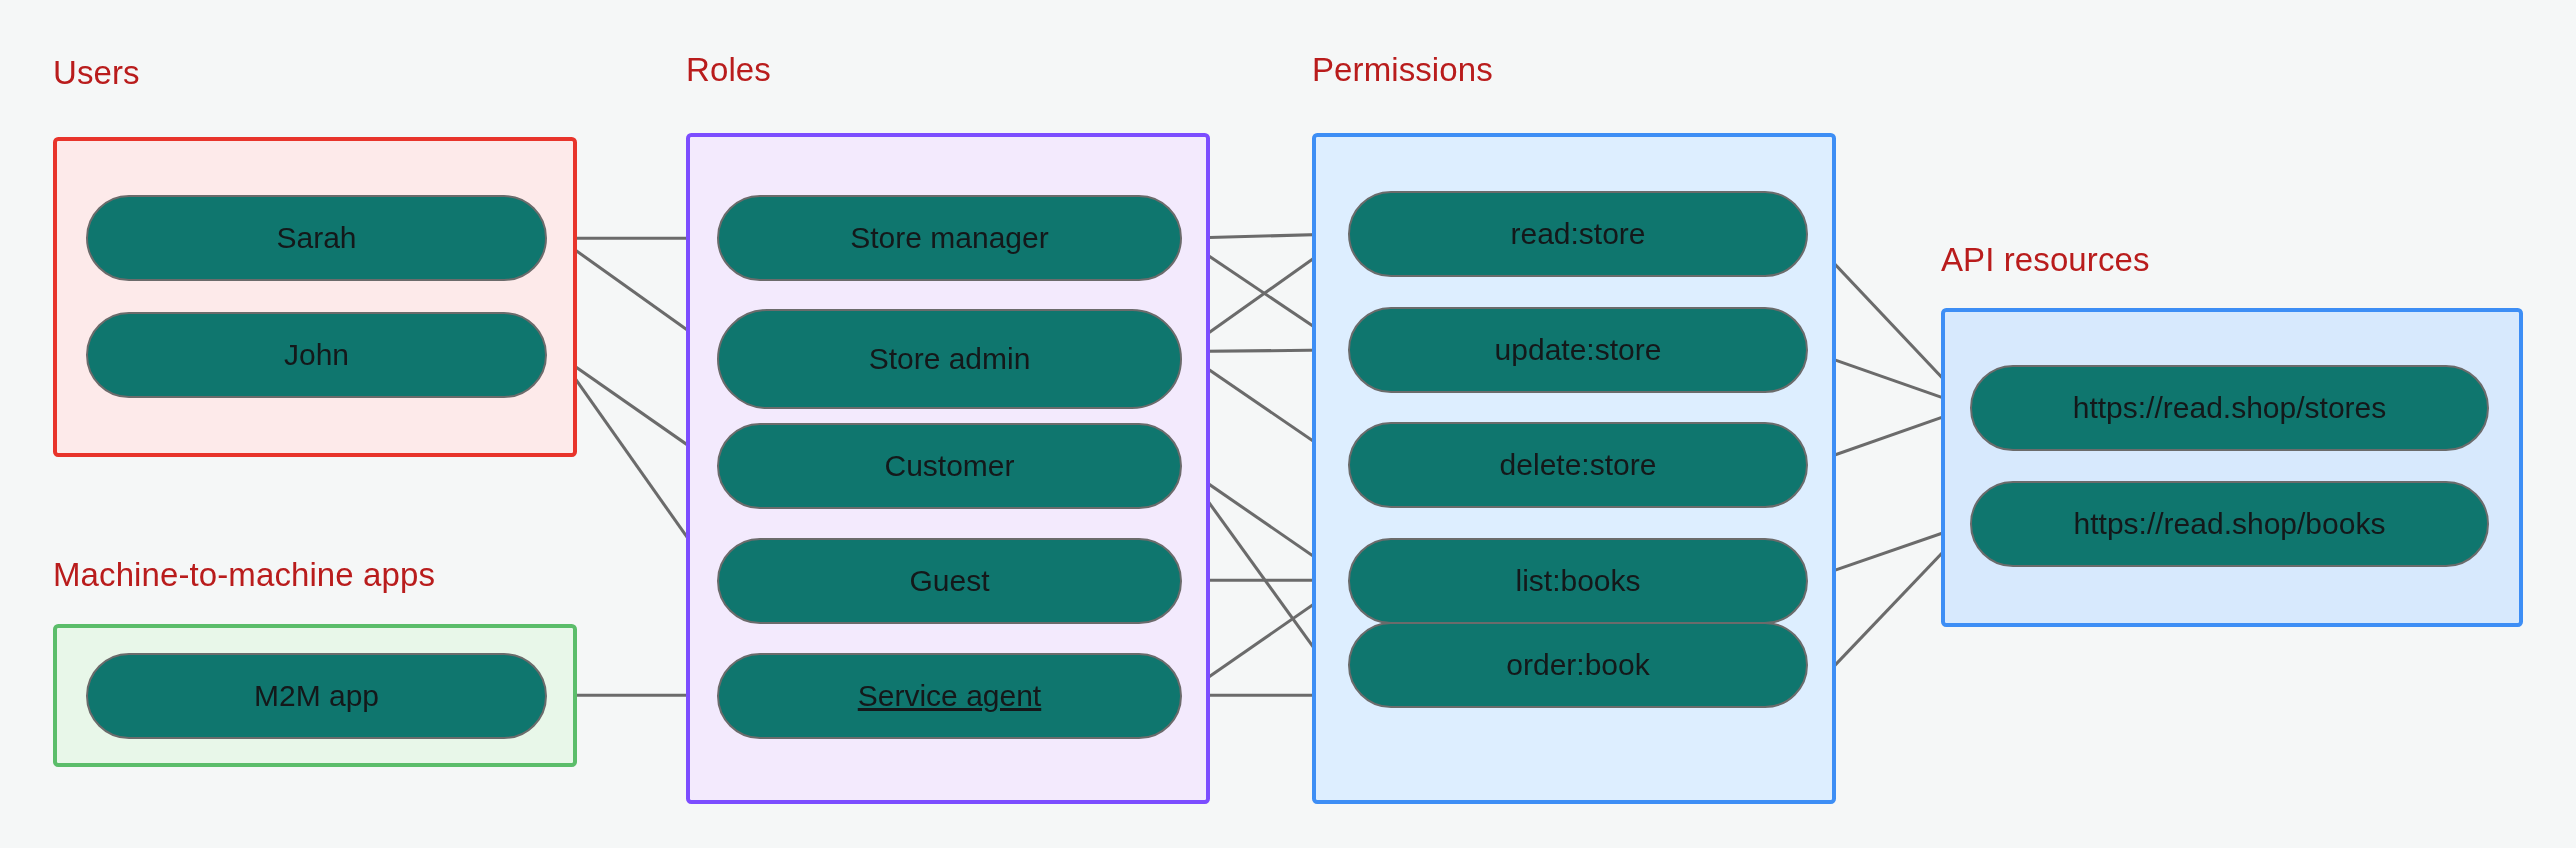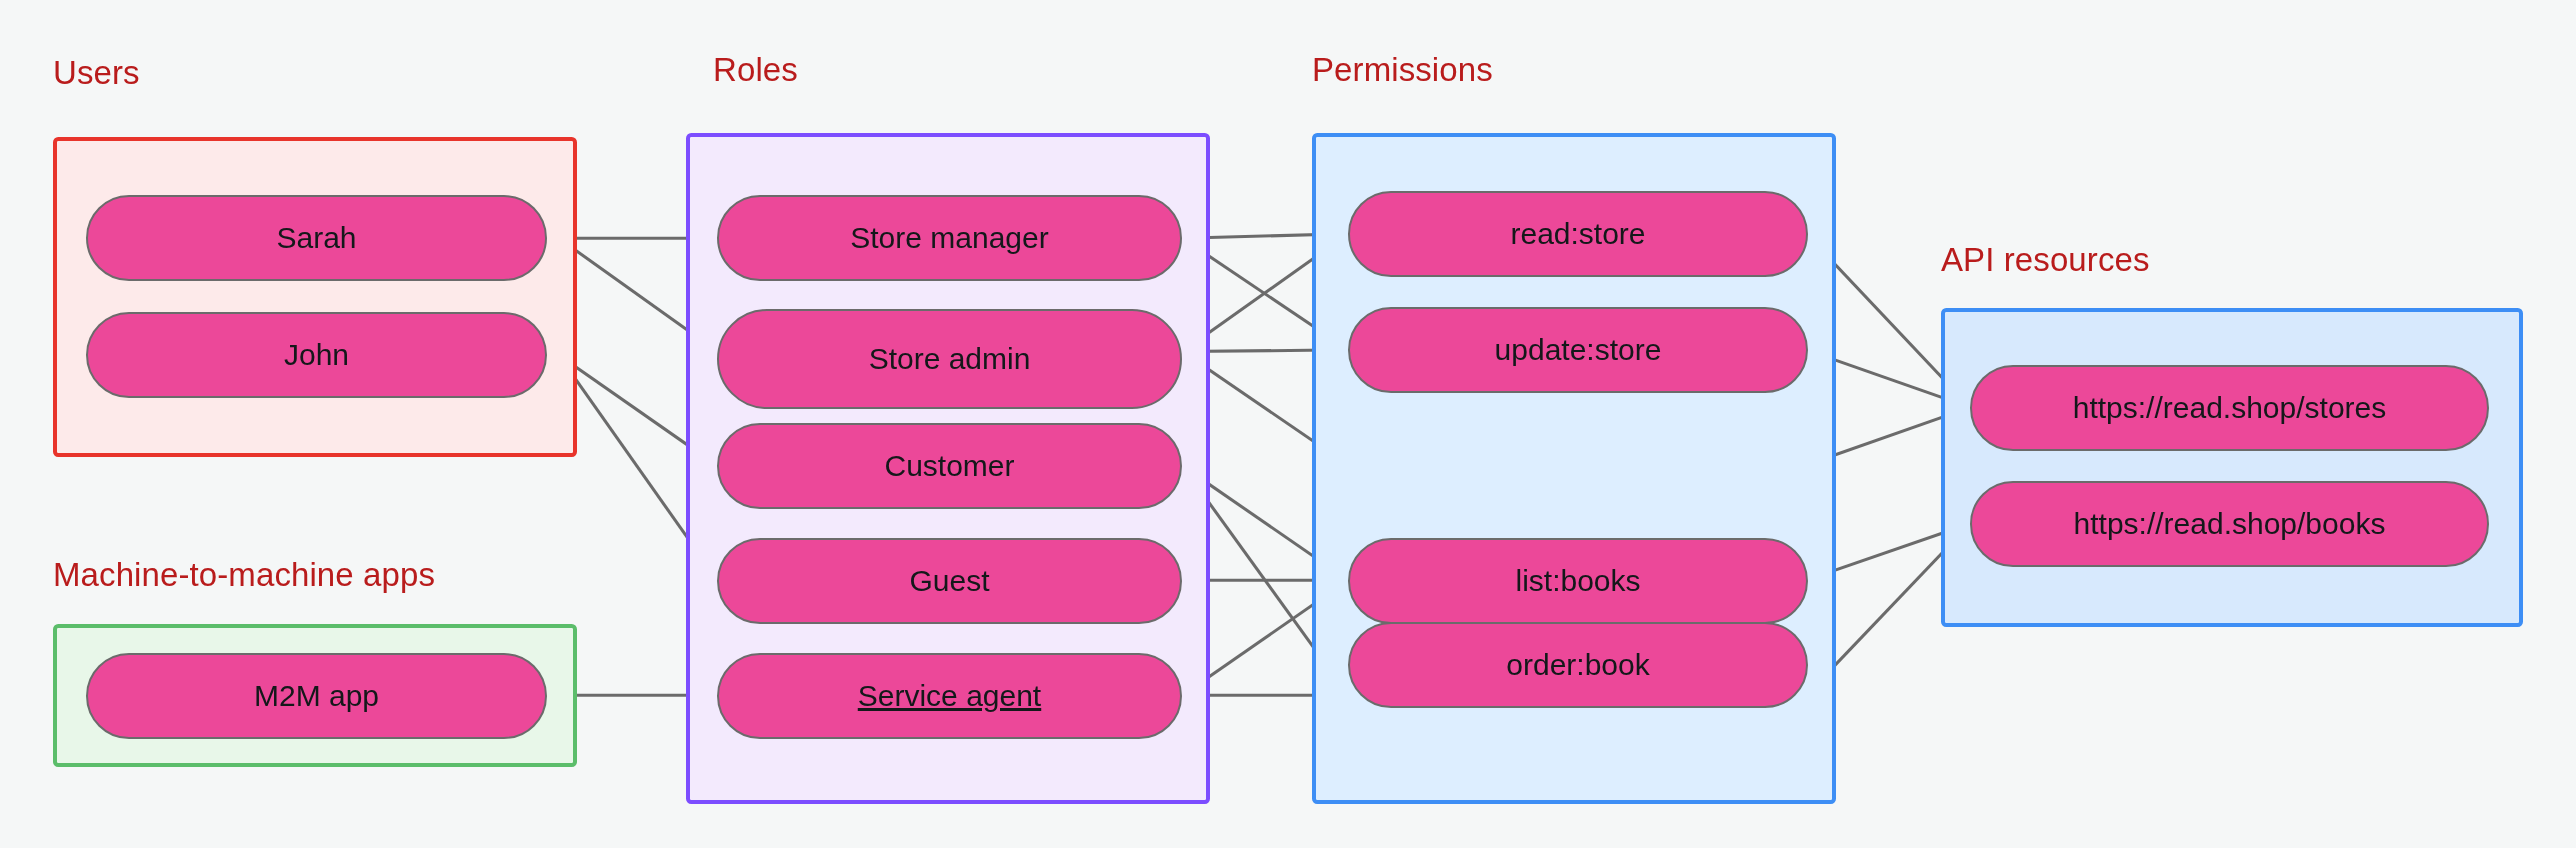--- a/index.html
+++ b/index.html
@@ -31,21 +31,21 @@
   }
   .group-users{background:#fdeaea;border-color:#e8342b;}
   .group-m2m{background:#e8f7e9;border-color:#5bbd6a;}
   .group-roles{background:#f3eafd;border-color:#7c4dff;}
   .group-perms{background:#ddeeff;border-color:#3d8ef5;}
   .group-api{background:#d7e9fd;border-color:#3d8ef5;}
 
   .node{
     position:absolute;
     box-sizing:border-box;
-    background:#ec4899;
+    background:#0f766e;
     border:2.6px solid #6b6b6b;
     border-radius:872px;
     display:flex;
     align-items:center;
     justify-content:center;
     font-size:30px;
     color:#14181a;
     white-space:nowrap;
   }
 </style>
@@ -99,32 +99,33 @@
 
   <div class="group-title" style="left:53px;top:54px;">Users</div>
   <div class="group-box group-users" style="left:53px;top:137px;width:524px;height:320px;"></div>
   <div class="node" style="left:86px;top:195px;width:461px;height:86px;">Sarah</div>
   <div class="node" style="left:86px;top:312px;width:461px;height:86px;">John</div>
 
   <div class="group-title" style="left:53px;top:556px;">Machine-to-machine apps</div>
   <div class="group-box group-m2m" style="left:53px;top:624px;width:524px;height:143px;"></div>
   <div class="node" style="left:86px;top:653px;width:461px;height:86px;">M2M app</div>
 
-  <div class="group-title" style="left:686px;top:51px;margin-left:27px;">Roles</div>
+  <div class="group-title" style="left:686px;top:51px;">Roles</div>
   <div class="group-box group-roles" style="left:686px;top:133px;width:524px;height:671px;"></div>
   <div class="node" style="left:717px;top:195px;width:465px;height:86px;">Store manager</div>
   <div class="node" style="left:717px;top:309px;width:465px;height:100px;">Store admin</div>
   <div class="node" style="left:717px;top:423px;width:465px;height:86px;">Customer</div>
   <div class="node" style="left:717px;top:538px;width:465px;height:86px;">Guest</div>
   <div class="node" style="left:717px;top:653px;width:465px;height:86px;text-decoration:underline;">Service agent</div>
 
   <div class="group-title" style="left:1312px;top:51px;">Permissions</div>
   <div class="group-box group-perms" style="left:1312px;top:133px;width:524px;height:671px;"></div>
   <div class="node" style="left:1348px;top:307px;width:460px;height:86px;">update:store</div>
   <div class="node" style="left:1348px;top:191px;width:460px;height:86px;">read:store</div>
+  <div class="node" style="left:1348px;top:422px;width:460px;height:86px;">delete:store</div>
   <div class="node" style="left:1348px;top:538px;width:460px;height:86px;">list:books</div>
   <div class="node" style="left:1348px;top:622px;width:460px;height:86px;">order:book</div>
 
   <div class="group-title" style="left:1941px;top:233px;margin-top:8px;">API resources</div>
   <div class="group-box group-api" style="left:1941px;top:308px;width:582px;height:319px;"></div>
   <div class="node" style="left:1970px;top:365px;width:519px;height:86px;">https://read.shop/stores</div>
   <div class="node" style="left:1970px;top:481px;width:519px;height:86px;">https://read.shop/books</div>
 
 </div>
 

